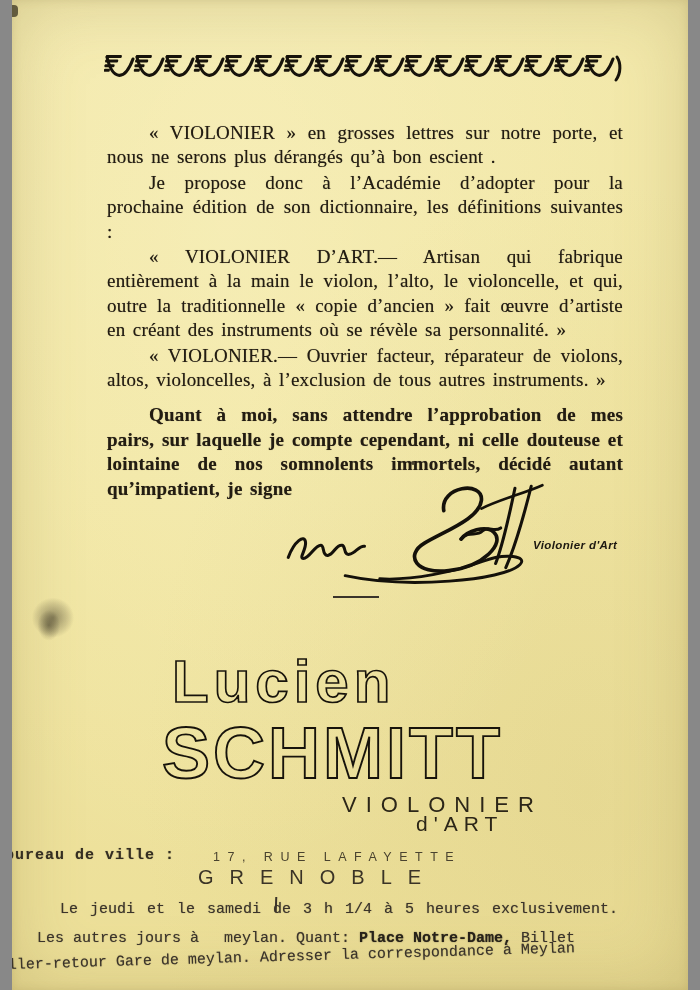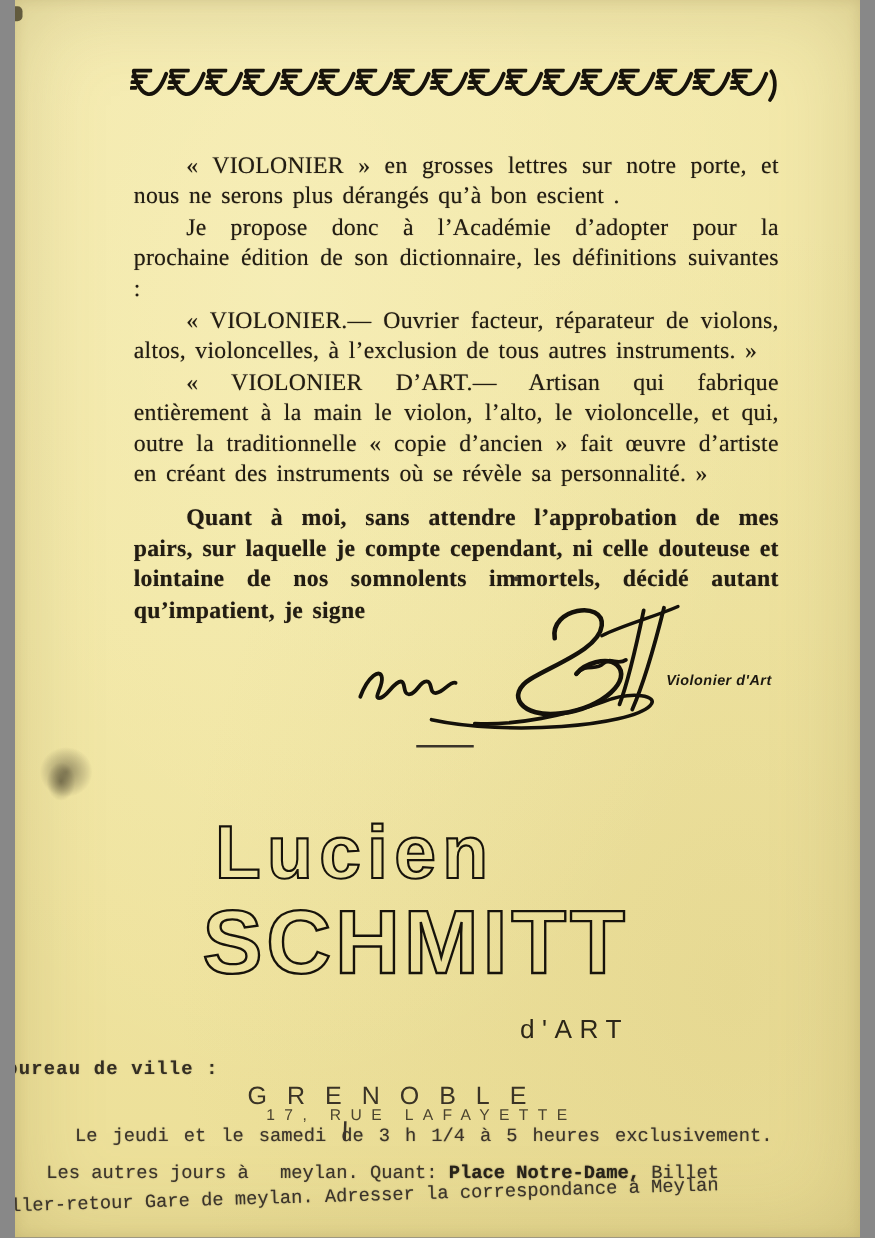--- a/index.html
+++ b/index.html
@@ -52,21 +52,21 @@
   
   .addr-label{
     position:absolute;left:-7px;top:847px;
     font-family:"Liberation Mono", monospace;
     font-weight:bold;font-size:15px;letter-spacing:1px;color:#342e22;
     text-shadow:0 0 1px rgba(52,46,34,.5);
   }
   .addr-street{
     position:absolute;left:201px;top:850px;
     font-family:"Liberation Sans", sans-serif;
-    font-size:12.5px;letter-spacing:7.5px;color:#4a432f;margin-top:35px;
+    font-size:12.5px;letter-spacing:7.5px;color:#4a432f;
   }
   .addr-city{
     position:absolute;left:186px;top:866px;
     font-family:"Liberation Sans", sans-serif;
     font-size:20px;letter-spacing:16px;color:#3a3326;
   }
   
   .typed{
     position:absolute;
     font-family:"Liberation Mono", monospace;
@@ -127,22 +127,22 @@
         <use href="#orn-motif" x="420"></use>
         <use href="#orn-motif" x="450"></use>
         <use href="#orn-motif" x="480"></use>
       </g>
     <path d="M513,4 C517,10 517,20 512,27" fill="none" stroke="#17130b" stroke-width="3" stroke-linecap="round"></path>
   </svg>
 
   <div class="bodytext">
     <p>« VIOLONIER » en grosses lettres sur notre porte, et nous ne serons plus dérangés qu’à bon escient .</p>
     <p>Je propose donc à l’Académie d’adopter pour la prochaine édition de son dictionnaire, les définitions suivantes :</p>
+    <p>« VIOLONIER D’ART.— Artisan qui fabrique entièrement à la main le violon, l’alto, le violoncelle, et qui, outre la traditionnelle « copie d’ancien » fait œuvre d’artiste en créant des instruments où se révèle sa personnalité. »</p>
     <p>« VIOLONIER.— Ouvrier facteur, réparateur de violons, altos, violoncelles, à l’exclusion de tous autres instruments. »</p>
-    <p>« VIOLONIER D’ART.— Artisan qui fabrique entièrement à la main le violon, l’alto, le violoncelle, et qui, outre la traditionnelle « copie d’ancien » fait œuvre d’artiste en créant des instruments où se révèle sa personnalité. »</p>
     <p class="lastpara">Quant à moi, sans attendre l’approbation de mes pairs, sur laquelle je compte cependant, ni celle douteuse et lointaine de nos somnolents immortels, décidé autant qu’impatient, je signe</p>
   </div>
 
   <svg class="sig-svg" width="305" height="112" viewBox="0 0 300 110" aria-hidden="true">
     <g fill="none" stroke="#14110a" stroke-linecap="round" stroke-linejoin="round">
       <path stroke-width="3" d="M14,80 C20,64 30,57 31,65 C32,72 24,81 29,81 C35,81 40,68 46,68 C50,68 47,79 53,78 C59,77 61,67 67,68 C71,69 68,78 74,77 C80,76 84,68 89,69"></path>
       <path stroke-width="3.6" d="M167,34 C163,10 206,4 204,24 C202,42 168,54 148,66 C128,78 140,97 172,93 C206,89 228,66 216,55 C208,48 190,54 184,62"></path>
       <path stroke-width="3" d="M184,62 C192,53 199,60 205,54 C211,48 216,56 223,51"></path>
       <path stroke-width="3" d="M237,12 C232,36 224,70 218,86"></path>
       <path stroke-width="3" d="M253,10 C246,38 236,72 228,90"></path>
@@ -151,20 +151,21 @@
     </g>
   </svg>
   <span class="sig-caption">Violonier d'Art</span>
 
   <div class="divider"></div>
 
   <svg class="logo-svg" width="420" height="160" viewBox="0 0 420 160" aria-hidden="true">
     <text x="12" y="64" font-family="Liberation Sans, sans-serif" font-size="60" font-weight="bold" letter-spacing="5" fill="none" stroke="#17130b" stroke-width="1.7">Lucien</text>
     <text x="2" y="140" font-family="Liberation Sans, sans-serif" font-size="72" font-weight="bold" letter-spacing="3" fill="none" stroke="#17130b" stroke-width="1.9">SCHMITT</text>
   </svg>
+  <div class="logo-title">VIOLONIER</div>
   <div class="logo-subtitle">d'ART</div>
 
   <div class="addr-label">bureau de ville :</div>
   <div class="addr-street">17, RUE LAFAYETTE</div>
   <div class="addr-city">GRENOBLE</div>
 
   <div class="typed typed-1">Le jeudi et le samedi de 3 h 1/4 à 5 heures exclusivement.</div>
   <div class="type-tick"></div>
   <div class="typed typed-2"><span>Les autres jours à </span><span class="u">meylan</span><span>. Quant: </span><span class="b">Place Notre-Dame,</span><span> Billet</span></div>
   <div class="typed typed-3">ller-retour Gare de meylan. Adresser la correspondance à Meylan</div>

